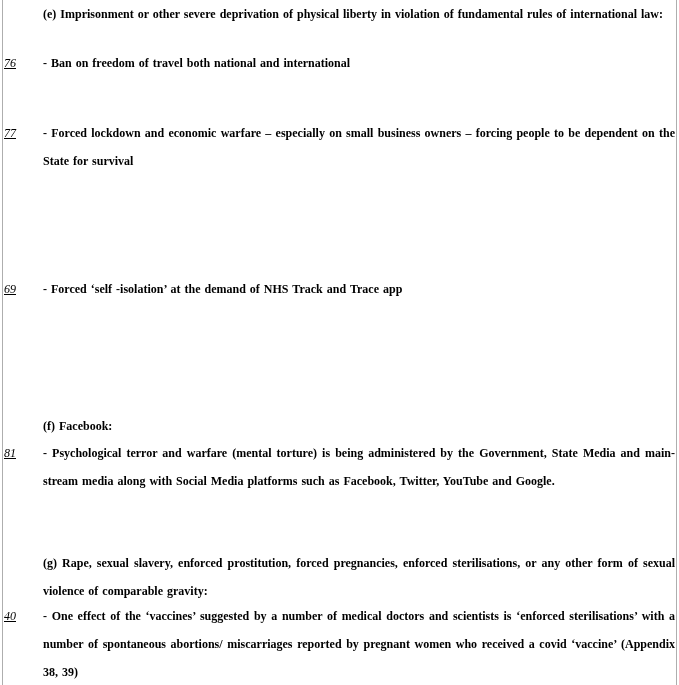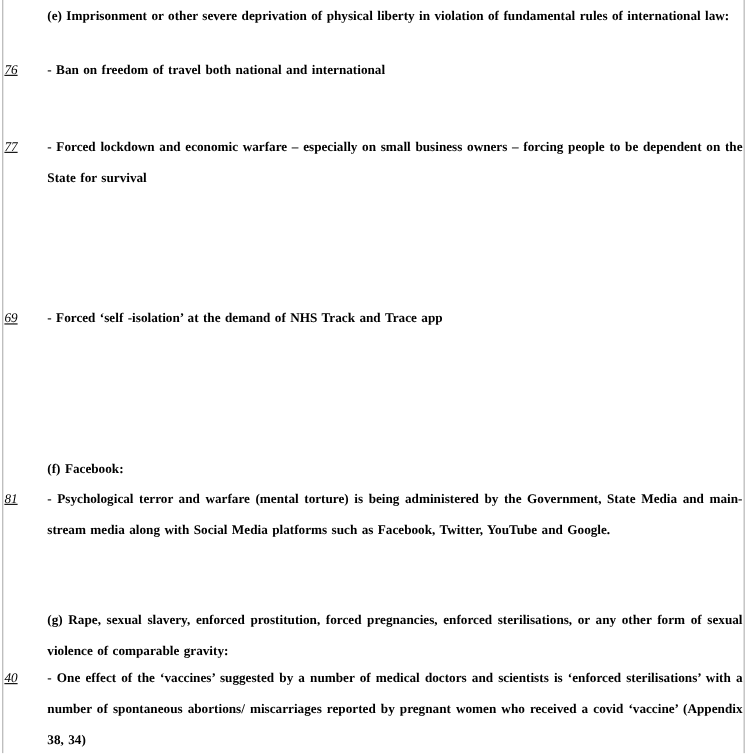--- a/index.html
+++ b/index.html
@@ -87,16 +87,16 @@
     <span class="num">81</span>
     <div class="text">- Psychological terror and warfare (mental torture) is being administered by the Government, State Media and main-stream media along with Social Media platforms such as Facebook, Twitter, YouTube and Google.</div>
   </div>
 
   <div class="row" style="top:549px">
     <div class="text bold">(g) Rape, sexual slavery, enforced prostitution, forced pregnancies, enforced sterilisations, or any other form of sexual violence of comparable gravity:</div>
   </div>
 
   <div class="row" style="top:602px">
     <span class="num">40</span>
-    <div class="text">- One effect of the ‘vaccines’ suggested by a number of medical doctors and scientists is ‘enforced sterilisations’ with a number of spontaneous abortions/ miscarriages reported by pregnant women who received a covid ‘vaccine’ (Appendix 38, 34)</div>
+    <div class="text">- One effect of the ‘vaccines’ suggested by a number of medical doctors and scientists is ‘enforced sterilisations’ with a number of spontaneous abortions/ miscarriages reported by pregnant women who received a covid ‘vaccine’ (Appendix 38, 39)</div>
   </div>
 
 </div>
 
 </body></html>

